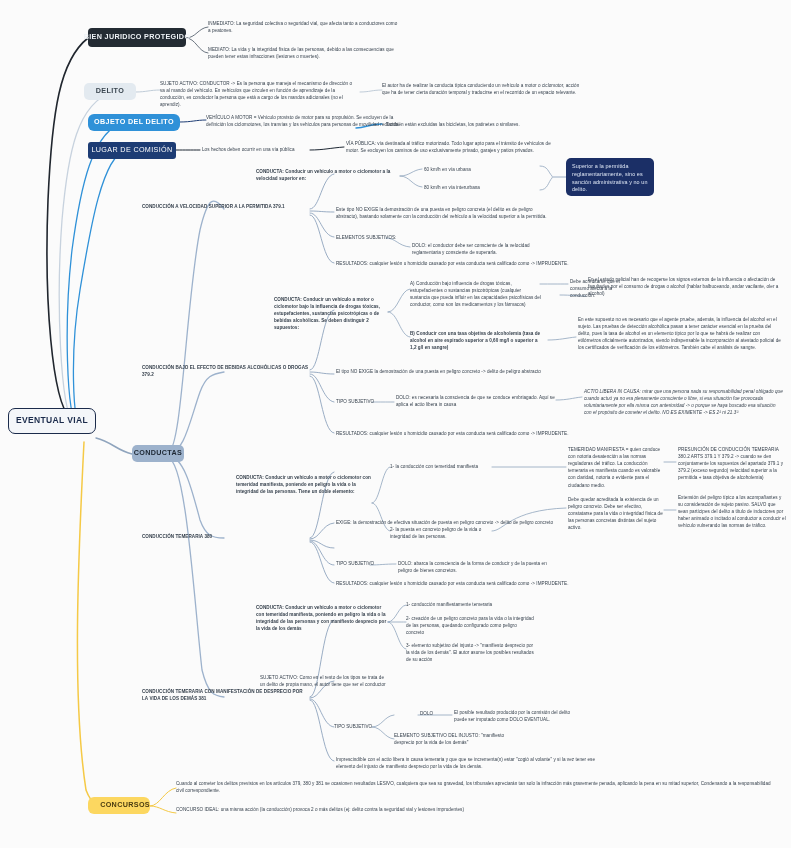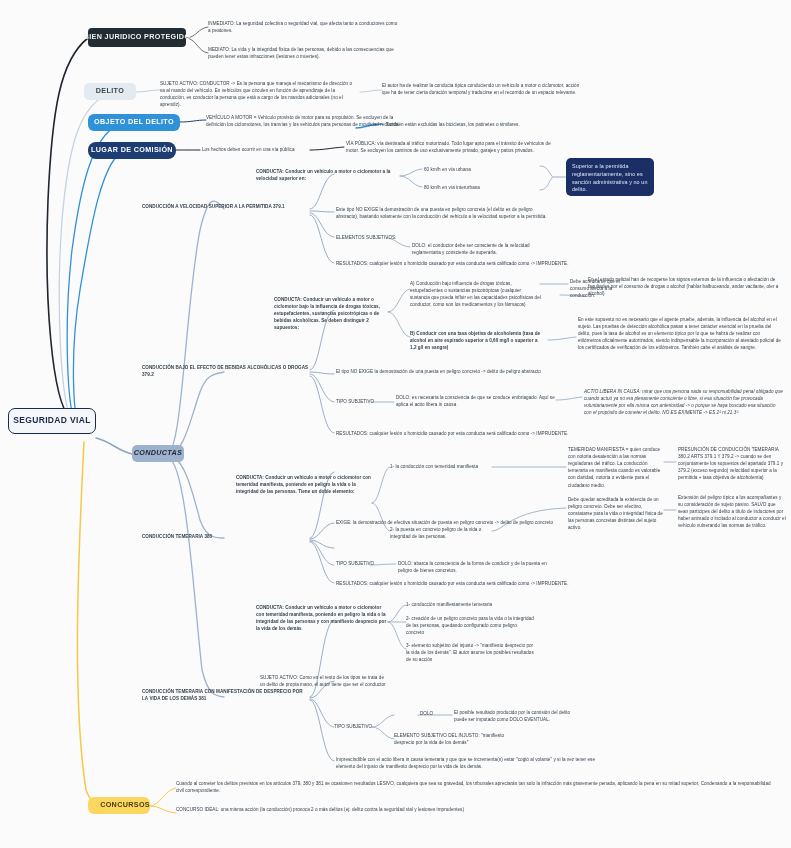--- a/index.html
+++ b/index.html
@@ -28,35 +28,34 @@
   .chip.root{
     background:#f4f6f9;border:1.6px solid #1b2b4b;
     color:#1b2b4b;font-size:8.5px;font-weight:600;
     border-radius:7px;
   }
   .chip.dark{
     background:#232b33;color:#eef2f6;font-size:7.2px;font-weight:600;
     border-radius:4px;
   }
   .chip.navy{
-    background:#1d3c74;color:#ffffff;font-size:7.2px;font-weight:700;
-    border-radius:8px;
+    background:#1d3c74;color:#ffffff;font-size:7.2px;font-weight:400;
+    border-radius:3px;
   }
   .chip.blue{
     background:#2f91d8;color:#ffffff;font-size:7.2px;font-weight:600;
     border-radius:6px;
   }
   .chip.pale{
     background:#e3eaf0;color:#3a4650;font-size:7.2px;font-weight:600;
     border-radius:5px;
   }
   .chip.steel{
     background:#9db2cc;color:#1d2733;font-size:7.2px;font-weight:600;
     border-radius:5px;
-    font-style:italic;
   }
   .chip.amber{
     background:#fcd760;color:#4a3c10;font-size:7.2px;font-weight:600;
     border-radius:6px;
   }
   .chip.callout{
     background:#1b2f66;color:#dfe7f5;font-size:5.4px;font-weight:400;
     border-radius:5px;
     text-align:left;white-space:normal;
     align-items:flex-start;justify-content:flex-start;
@@ -164,21 +163,21 @@
       <path d="M372,727 C382,727 384,716 394,715" stroke="#8fa4bd" stroke-width="0.8"></path>
       <path d="M372,727 C382,727 384,738 394,739" stroke="#8fa4bd" stroke-width="0.8"></path>
       <path d="M418,715 L452,715" stroke="#8fa4bd" stroke-width="0.8"></path>
 
       <path d="M150,806 C160,806 164,790 176,788" stroke="#f5c945" stroke-width="1"></path>
       <path d="M150,806 C160,806 164,812 176,813" stroke="#f5c945" stroke-width="1"></path>
     </g>
   </svg>
 
   <div class="chip root" style="left:8px;top:408px;width:88px;height:26px;">
-    <span>SEGURIDAD  VIAL</span>
+    <span>EVENTUAL  VIAL</span>
   </div>
 
   <div class="chip dark" style="left:88px;top:28px;width:98px;height:19px;">
     <span>BIEN JURIDICO PROTEGIDO</span>
   </div>
   <div class="txt" style="left:208px;top:20px;width:190px;">INMEDIATO: La seguridad colectiva o seguridad vial, que afecta tanto a conductores como a peatones.</div>
   <div class="txt" style="left:208px;top:46px;width:190px;">MEDIATO: La vida y la integridad física de las personas, debido a las consecuencias que pueden tener estas infracciones (lesiones o muertes).</div>
 
   <div class="chip pale" style="left:84px;top:83px;width:52px;height:17px;">
     <span>DELITO</span>

